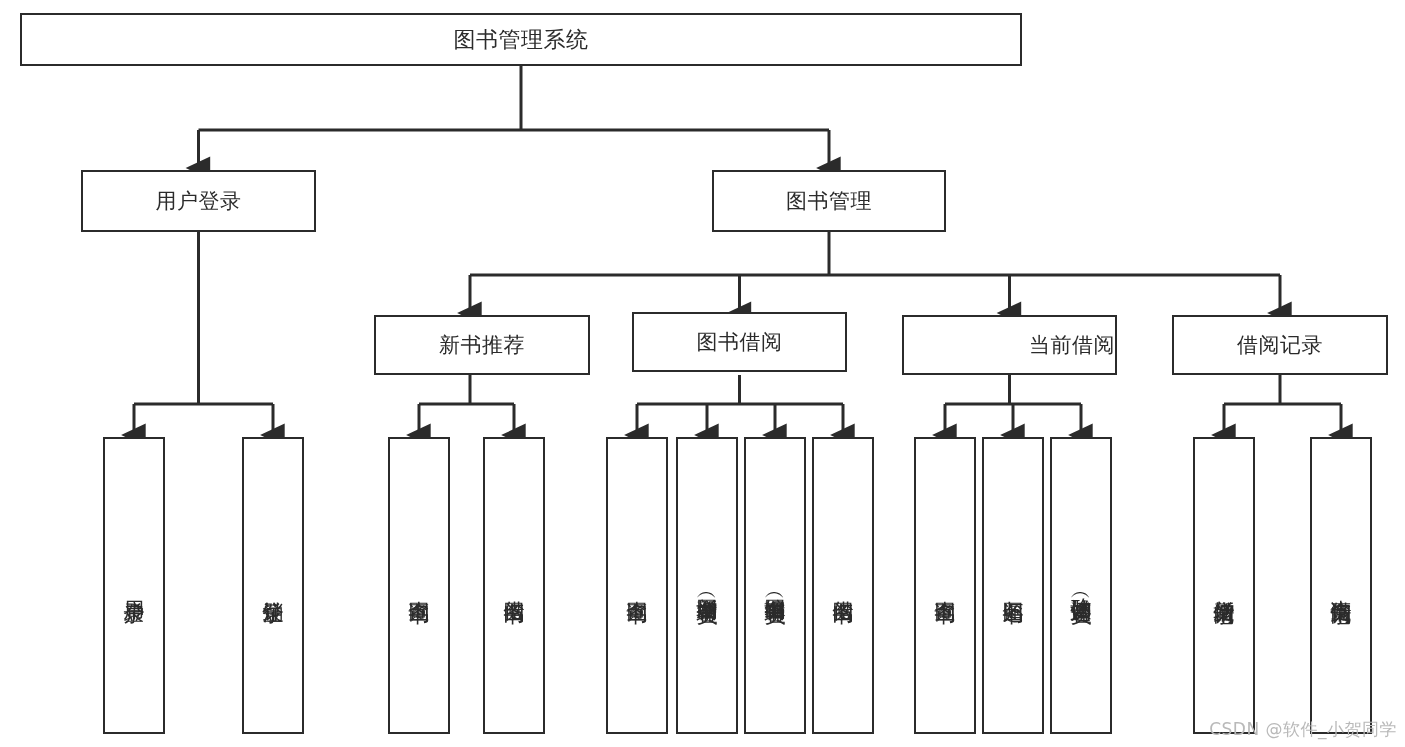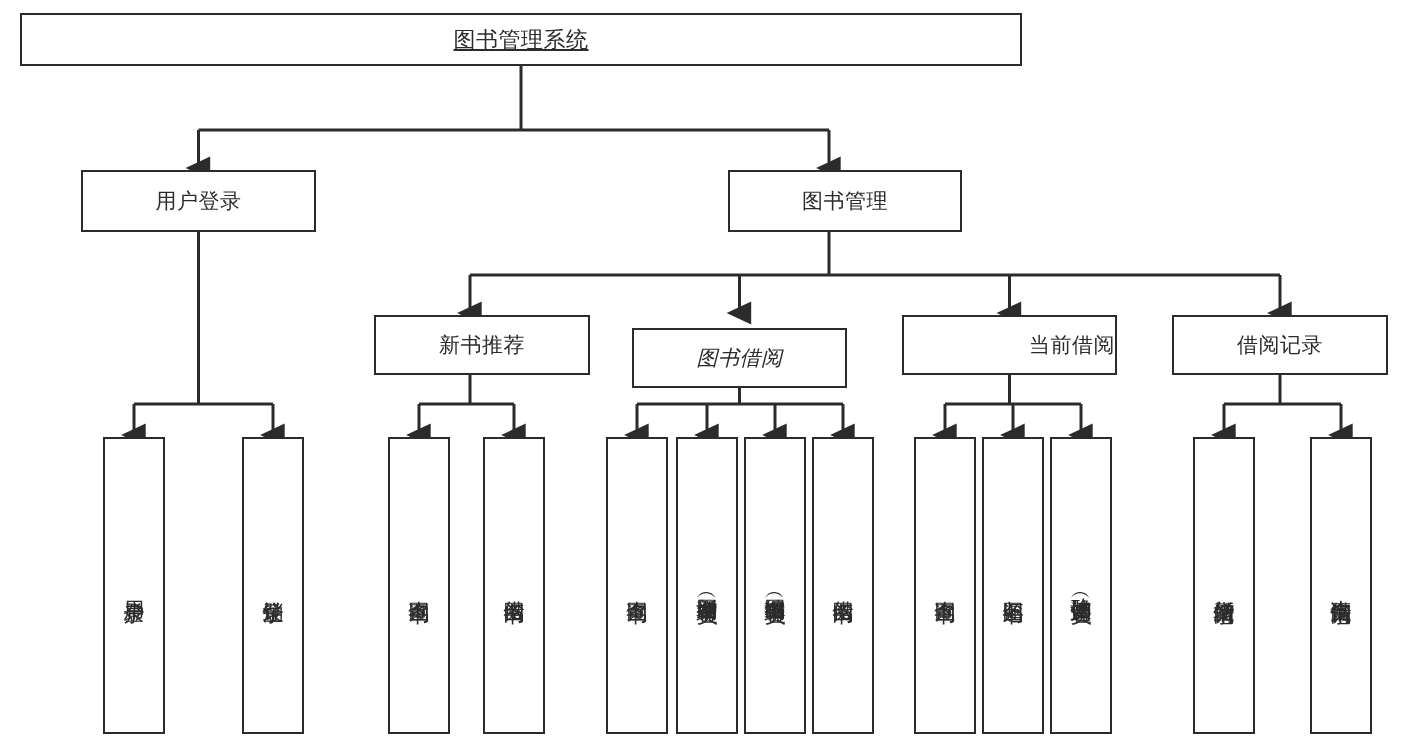--- a/index.html
+++ b/index.html
@@ -119,33 +119,33 @@
         <line x1="1013" y1="404" x2="1013" y2="435" marker-end="url(#arrowhead)"></line>
         <line x1="1081" y1="404" x2="1081" y2="435" marker-end="url(#arrowhead)"></line>
         <line x1="1280" y1="375" x2="1280" y2="404"></line>
         <line x1="1224" y1="404" x2="1341" y2="404"></line>
         <line x1="1224" y1="404" x2="1224" y2="435" marker-end="url(#arrowhead)"></line>
         <line x1="1341" y1="404" x2="1341" y2="435" marker-end="url(#arrowhead)"></line>
       </g>
   </svg>
 
   <div id="nodes-layer">
-      <div class="node root horiz" style="left: 20px; top: 13px; width: 1002px; height: 53px; text-decoration: underline;">
+      <div class="node root horiz" style="left: 20px; top: 13px; width: 1002px; height: 53px;">
         <span class="node-label">图书管理系统</span>
       </div>
       <div class="node level2 horiz" style="left: 81px; top: 170px; width: 235px; height: 62px;">
         <span class="node-label">用户登录</span>
       </div>
-      <div class="node level2 horiz" style="left: 712px; top: 170px; width: 234px; height: 62px; margin-left: 16px;">
+      <div class="node level2 horiz" style="left: 712px; top: 170px; width: 234px; height: 62px;">
         <span class="node-label">图书管理</span>
       </div>
       <div class="node level3 horiz" style="left: 374px; top: 315px; width: 216px; height: 60px;">
         <span class="node-label">新书推荐</span>
       </div>
-      <div class="node level3 horiz" style="left: 632px; top: 328px; width: 215px; height: 60px; font-style: italic;">
+      <div class="node level3 horiz" style="left: 632px; top: 312px; width: 215px; height: 60px;">
         <span class="node-label">图书借阅</span>
       </div>
       <div class="node level3 horiz" style="left: 902px; top: 315px; width: 215px; height: 60px; justify-content: flex-end;">
         <span class="node-label">当前借阅</span>
       </div>
       <div class="node level3 horiz" style="left: 1172px; top: 315px; width: 216px; height: 60px;">
         <span class="node-label">借阅记录</span>
       </div>
       <div class="node leaf vert" style="left: 103px; top: 437px; width: 62px; height: 297px;">
         <span class="node-label">用户登录</span>
@@ -181,13 +181,14 @@
         <span class="node-label">确认归还（管理员）</span>
       </div>
       <div class="node leaf vert" style="left: 1193px; top: 437px; width: 62px; height: 297px;">
         <span class="node-label">新增借阅记录</span>
       </div>
       <div class="node leaf vert" style="left: 1310px; top: 437px; width: 62px; height: 297px;">
         <span class="node-label">查询借阅记录</span>
       </div>
     </div>
 
+  <div id="watermark">CSDN @软件_小贺同学</div>
 </div>
 
 </body></html>

